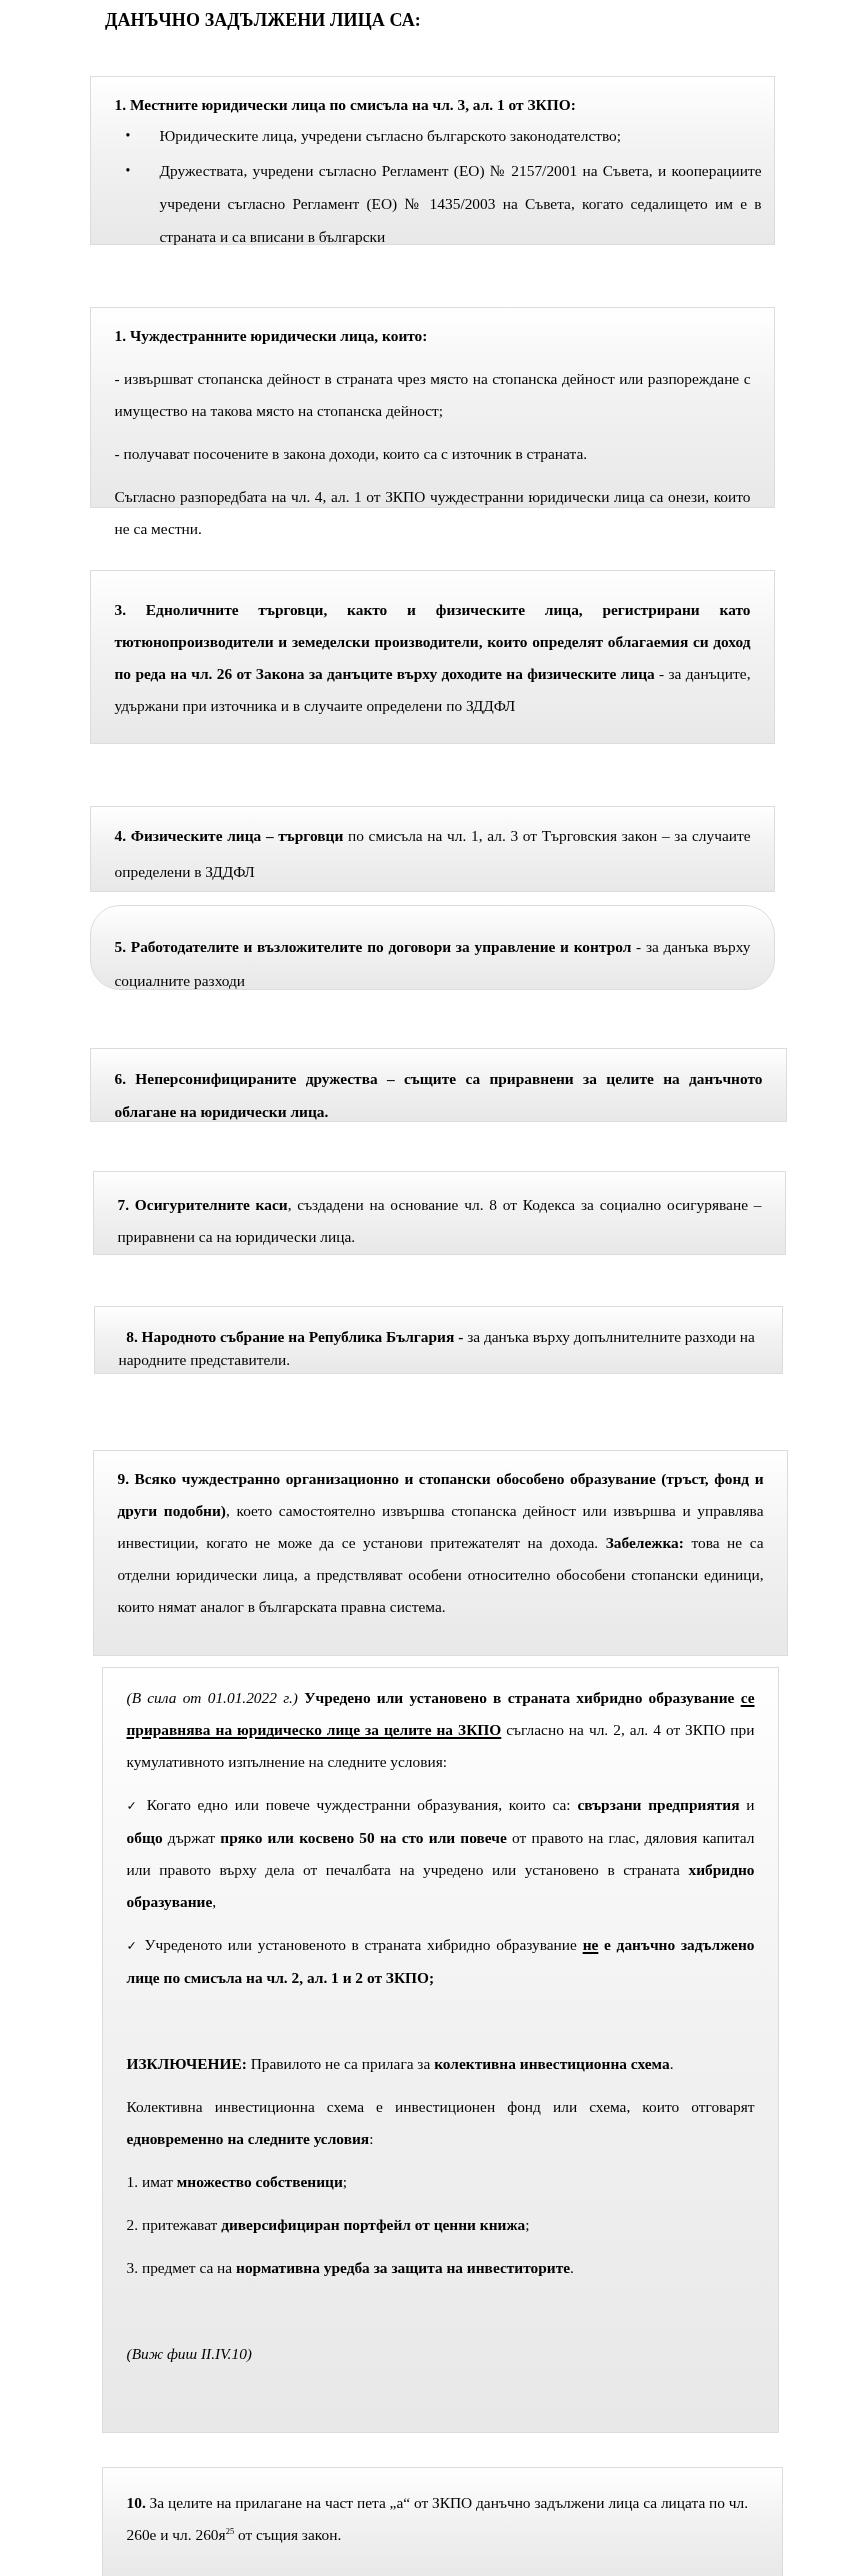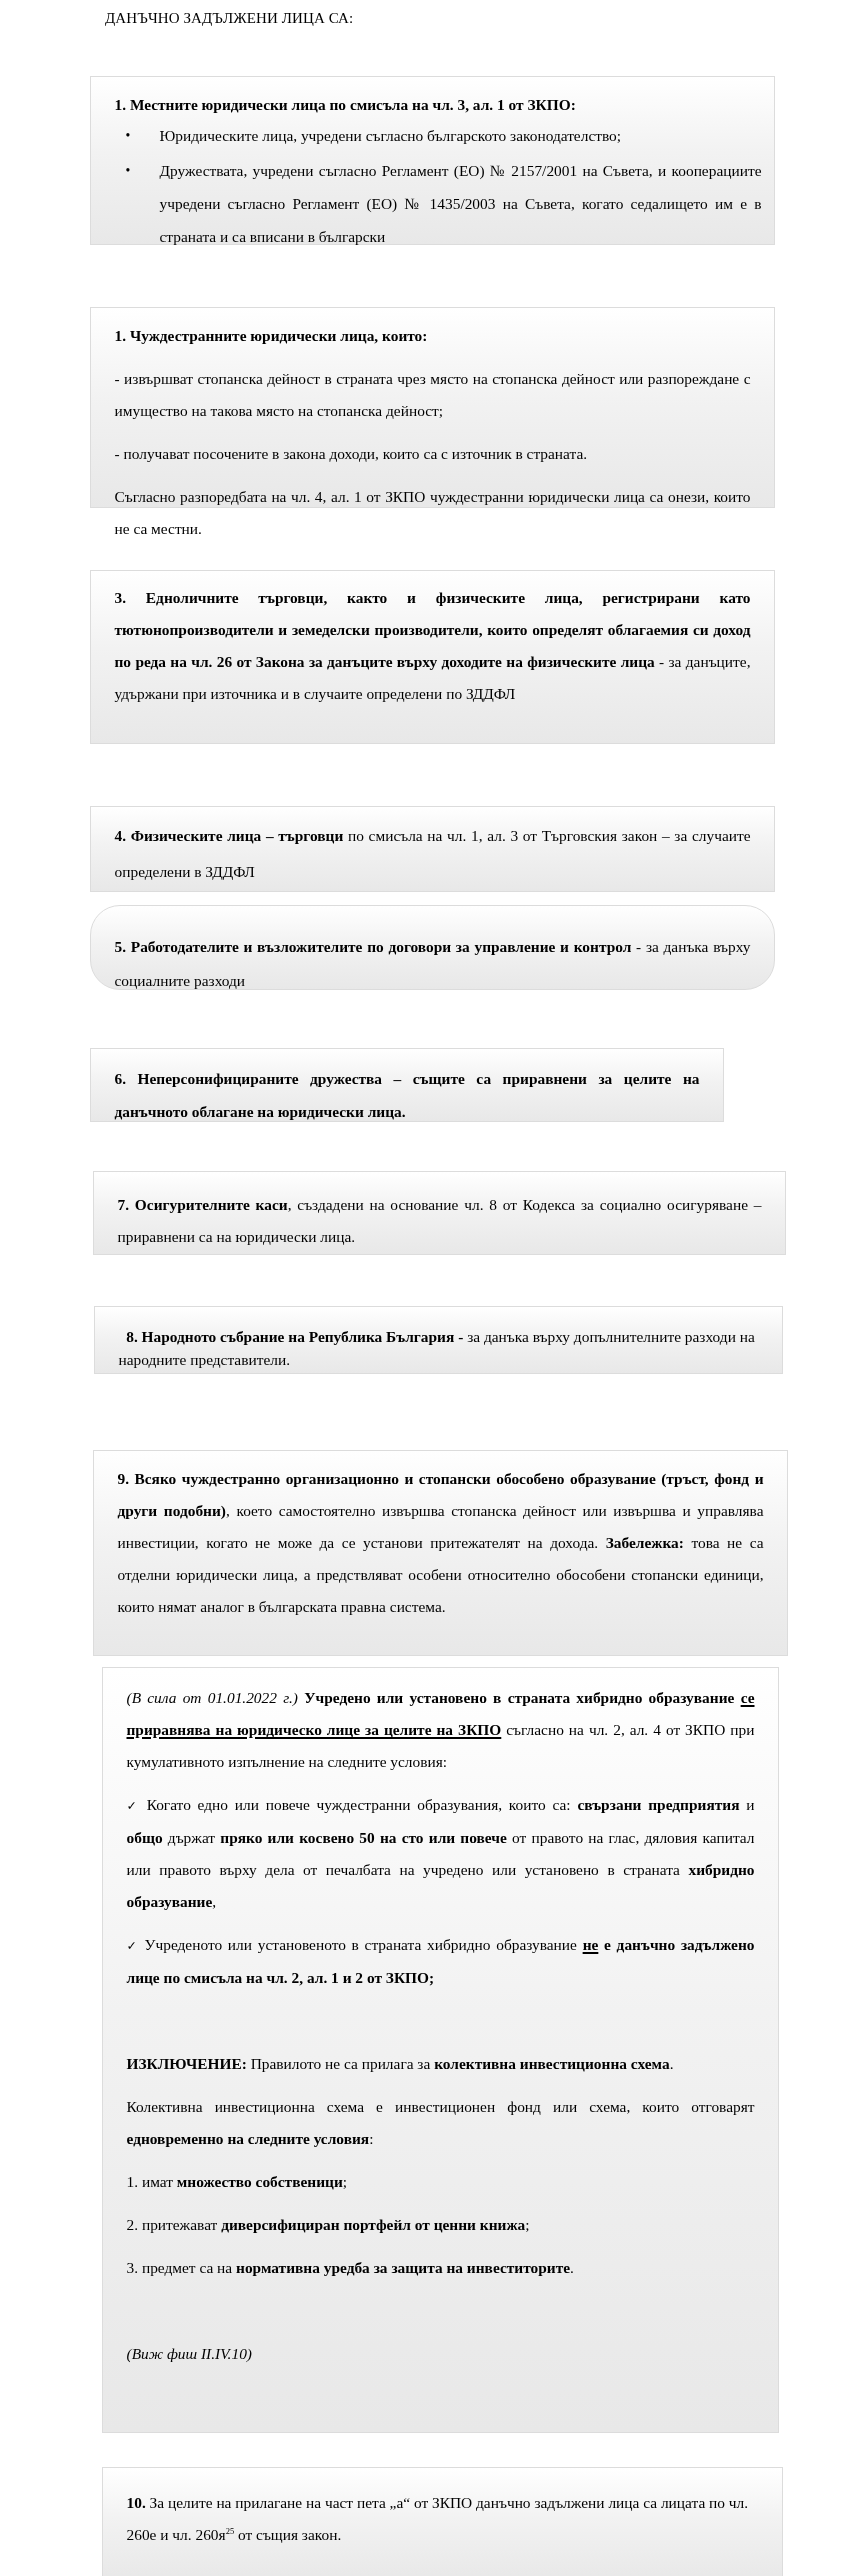--- a/index.html
+++ b/index.html
@@ -12,22 +12,22 @@
       height: 2576px;
       position: relative;
       overflow: hidden;
       font-family: "Liberation Serif", "DejaVu Serif", serif;
       color: #000;
     }
     .page-heading {
       position: absolute;
       left: 105px;
       top: 10.2px;
-      font-size: 15px;
-      font-weight: normal;
+      font-size: 18px;
+      font-weight: bold;
       margin: 0;
       letter-spacing: 0.1px;
     }
     .box {
       position: absolute;
       box-sizing: border-box;
       border: 1.7px solid #dcdcdc;
       background: linear-gradient(to bottom, #ffffff 0%, #f2f2f2 45%, #e8e8e8 100%);
       font-size: 15.4px;
       line-height: 32px;
@@ -44,24 +44,24 @@
     #box1 { left: 90px; top: 76px; width: 685px; height: 169px; line-height: 30px; }
     #box1 ul { margin: 0; padding-left: 56px; list-style: none; }
     #box1 li { position: relative; line-height: 33px; }
     #box1 li .bullet {
       position: absolute; left: -34px; top: 0; font-size: 13.7px;
     }
     #box1 .b1-title { line-height: 21.6px; padding-top: 1.1px; }
     #box1 li.first { line-height: 19.3px; }
 
     #box2 { left: 90px; top: 307px; width: 685px; height: 201px; line-height: 32px; padding-top: 1.1px; }
-    #box3 { left: 90px; top: 570px; width: 685px; height: 174px; line-height: 32px; padding-top: 0; }
+    #box3 { left: 90px; top: 570px; width: 685px; height: 174px; line-height: 32px; padding-top: 12px; }
     #box4 { left: 90px; top: 806px; width: 685px; height: 86px; line-height: 36px; padding-top: 0; }
     #box5 { left: 90px; top: 905px; width: 685px; height: 85px; line-height: 34px; padding-top: 13px; border-radius: 30px; }
-    #box6 { left: 90px; top: 1048px; width: 634px; height: 74px; line-height: 33px; padding-top: 2.3px; }
+    #box6 { left: 90px; top: 1048px; width: 697px; height: 74px; line-height: 33px; padding-top: 2.3px; }
     #box7 { left: 93px; top: 1171px; width: 693px; height: 84px; line-height: 32px; padding-top: 5.7px; }
     #box8 { left: 94px; top: 1306px; width: 689px; height: 68px; line-height: 23px; padding-top: 6.8px; text-align: left; }
     #box9 { left: 93px; top: 1450px; width: 695px; height: 206px; line-height: 32px; padding-top: 1.1px; }
     #box9sub { left: 102px; top: 1667px; width: 677px; height: 766px; line-height: 32px; padding: 3.4px 12.5px 0 12.5px; }
     #box10 { left: 102px; top: 2467px; width: 681px; height: 114px; line-height: 32px; padding-top: 8px; }
 
     .gap-line { height: 32px; }
     .check { font-family: "DejaVu Sans", sans-serif; font-size: 12.5px; }
   </style>
 </head>

